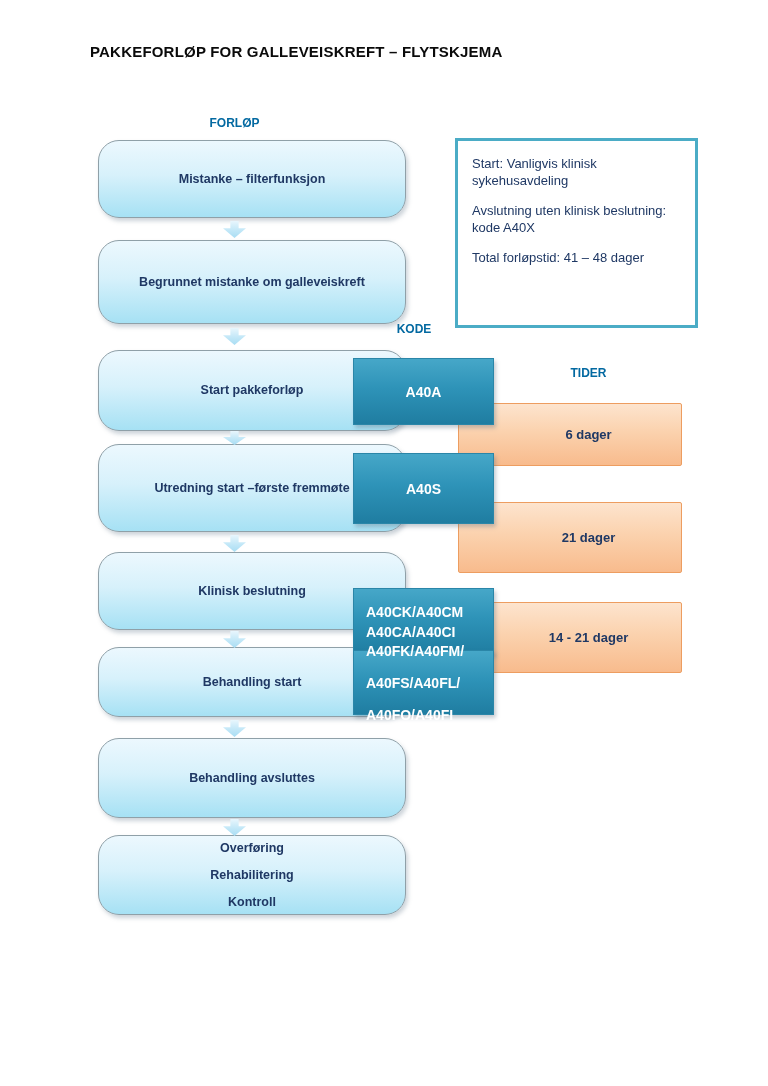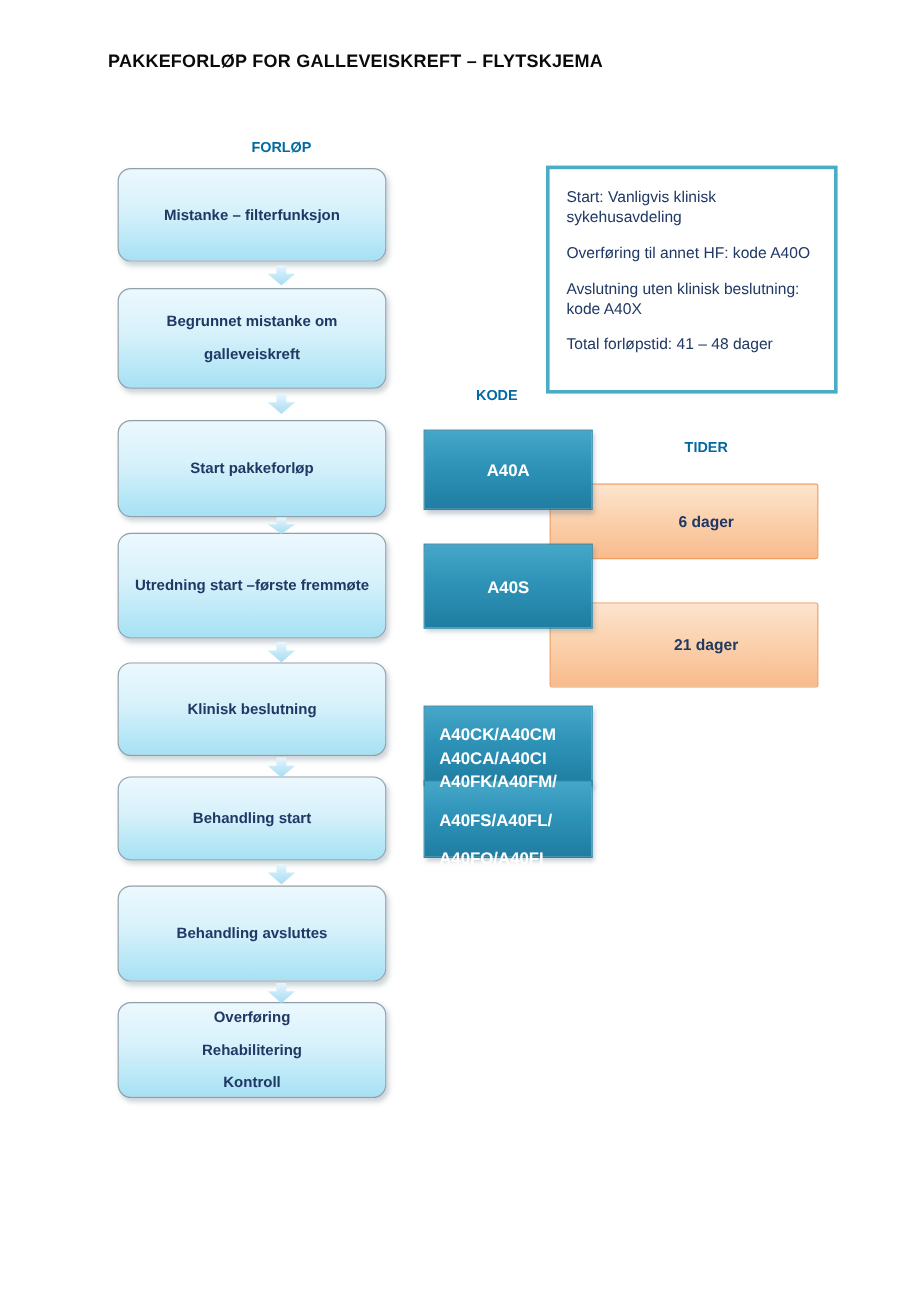--- a/index.html
+++ b/index.html
@@ -18,23 +18,23 @@
   .col-label{
     position:absolute;
     font-size:12px;font-weight:bold;color:#0369a1;
     text-align:center;
   }
   .label-forlop{left:98px;width:273px;top:116px;}
   .label-kode{left:344px;width:140px;top:322px;text-align:center;}
   .label-tider{left:495px;width:187px;top:366px;}
 
   .flow-box{
-    position:absolute;left:98px;width:224px;
+    position:absolute;left:98px;width:308px;
     box-sizing:border-box;
-    border:1px solid #8fa0a8;border-radius:11px;
+    border:1px solid #8fa0a8;border-radius:21px;
     background:linear-gradient(180deg,#ecf8fe 0%,#d7f1fb 45%,#a6e1f4 100%);
     box-shadow:2px 3px 4px rgba(110,130,145,.35);
     display:flex;flex-direction:column;align-items:center;justify-content:center;
     color:#1F3864;font-weight:bold;font-size:12.5px;text-align:center;
     z-index:1;
   }
   .flow-box .line{line-height:27px;}
 
   .arrow{
     position:absolute;left:223px;width:23px;height:17px;
@@ -122,37 +122,39 @@
   <div class="arrow" style="top:631px;"></div>
   <div class="arrow" style="top:720px;"></div>
   <div class="arrow" style="top:819px;"></div>
 
   <div class="duration-box" style="top:403px;height:63px;">
     <span>6 dager</span>
   </div>
   <div class="duration-box" style="top:502px;height:71px;">
     <span>21 dager</span>
   </div>
+  <div class="duration-box" style="top:602px;height:71px;">
+    <span>14 - 21 dager</span>
+  </div>
 
   <div class="code-box center" style="top:358px;height:67px;">
     <div class="line">A40A</div>
   </div>
   <div class="code-box center" style="top:453px;height:71px;">
     <div class="line">A40S</div>
   </div>
   <div class="code-box left" style="top:558px;height:67px;margin-top:30px;">
     <div class="line">A40CK/A40CM</div>
     <div class="line">A40CA/A40CI</div>
   </div>
   <div class="code-box left" style="top:650px;height:65px;gap:12px;">
     <div class="line">A40FK/A40FM/</div>
     <div class="line">A40FS/A40FL/</div>
     <div class="line">A40FO/A40FI</div>
   </div>
 
   <div class="info-box">
     <p>Start: Vanligvis klinisk sykehusavdeling</p>
-    <p>Overføring til annet HF: kode A40O</p>
     <p>Avslutning uten klinisk beslutning: kode A40X</p>
     <p>Total forløpstid: 41 – 48 dager</p>
   </div>
 
 </div>
 
 </body></html>

